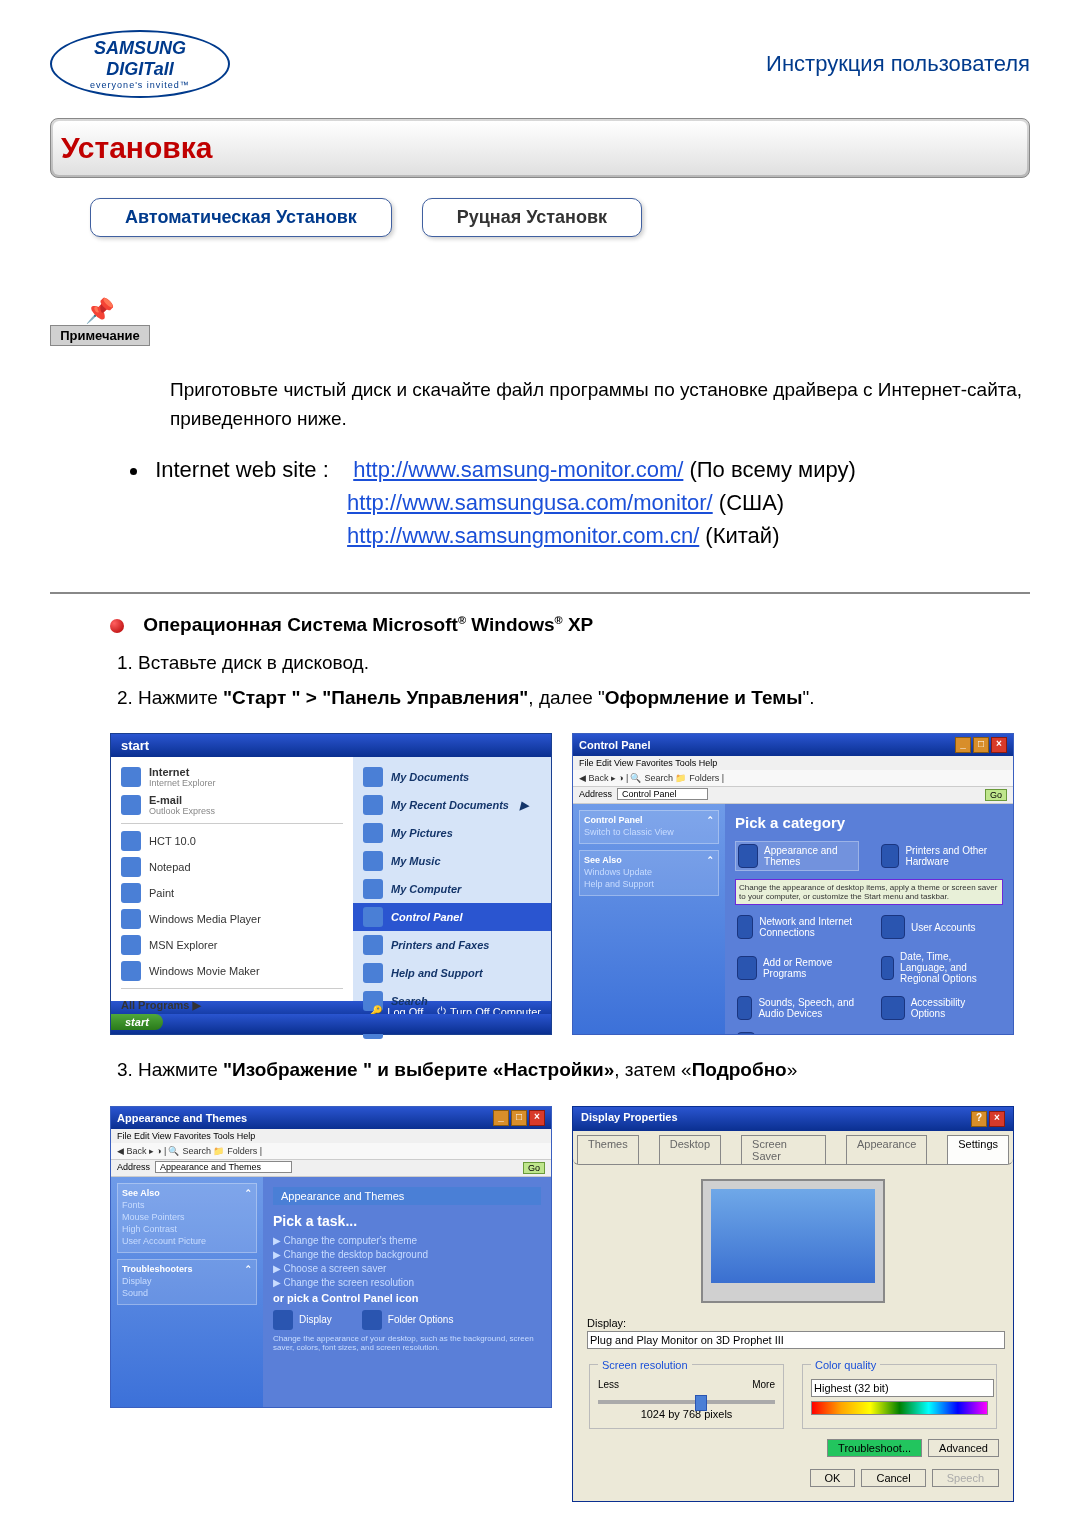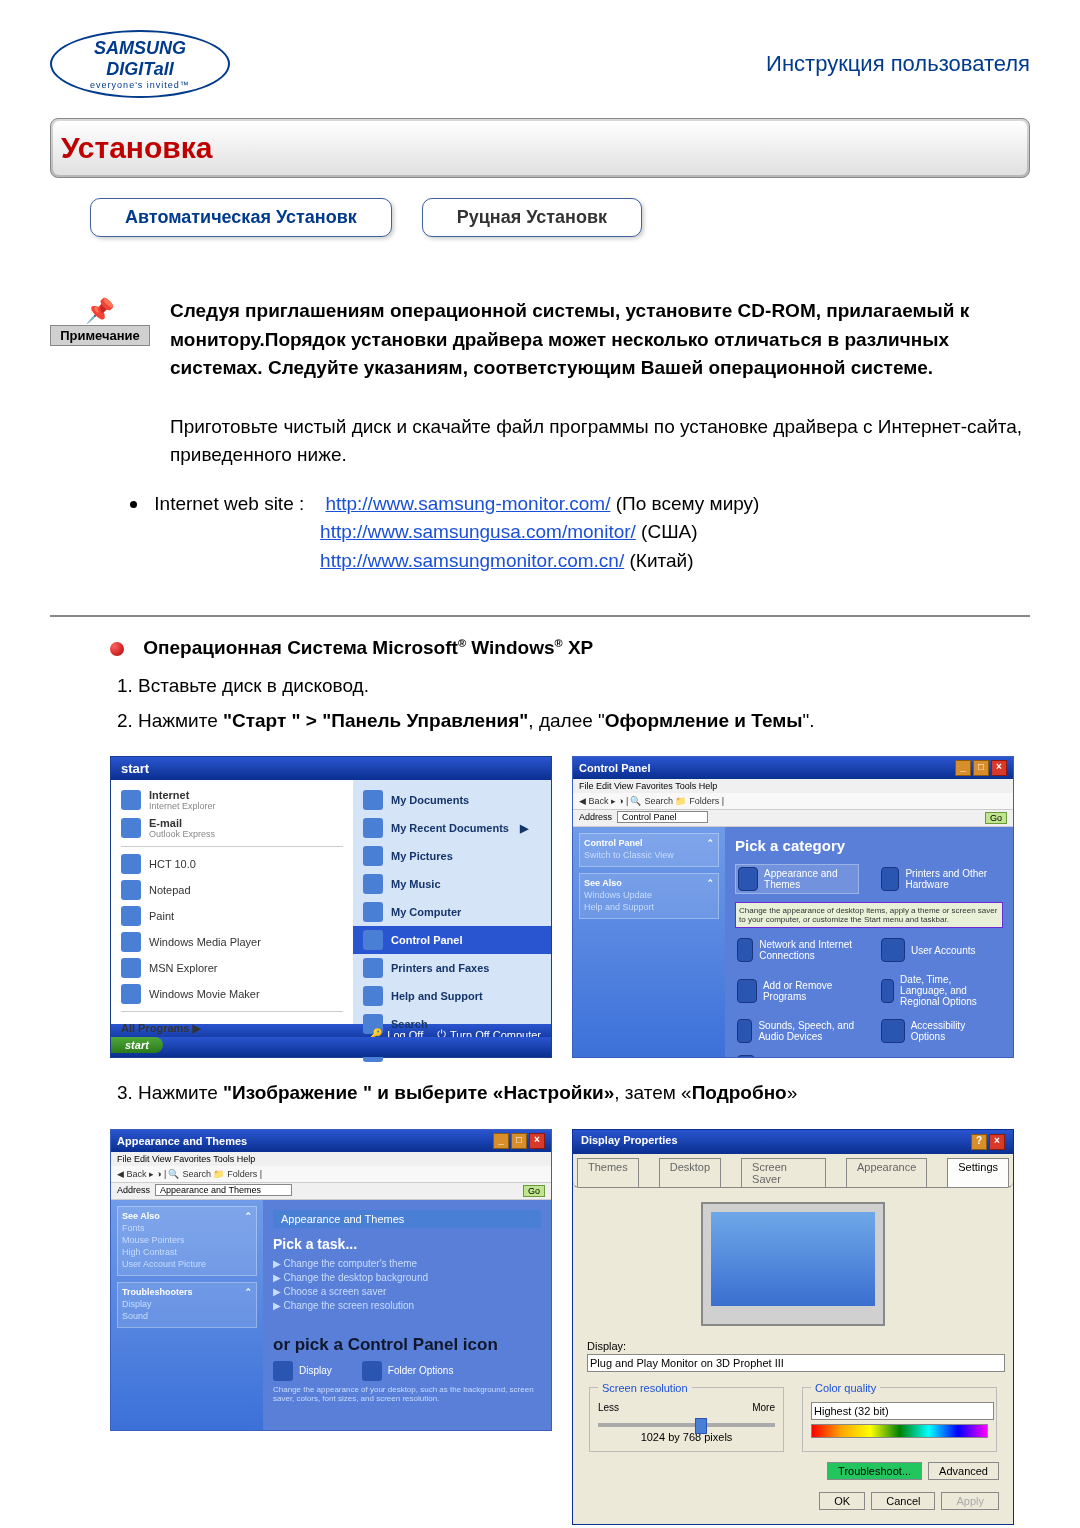--- a/index.html
+++ b/index.html
@@ -109,21 +109,21 @@
     line-height: 1.5;
   }
   .para {
     font-size: 19px;
     line-height: 1.5;
     margin-left: 120px;
     margin-bottom: 20px;
   }
   .links-block {
     margin-left: 80px;
-    font-size: 19px;
+    font-size: 22px;
     line-height: 1.5;
     margin-bottom: 40px;
   }
   .links-block a { color: #1a4fd8; text-decoration: underline; }
   .bullet {
     display: inline-block;
     width: 7px; height: 7px;
     background: #000;
     border-radius: 50%;
     vertical-align: middle;
@@ -282,21 +282,21 @@
   .start-left .it .ic { width:20px;height:20px;background:#4a7fd6;border-radius:3px;}
   .start-left .it .sub{font-size:9px;color:#888;display:block;}
   .start-left .sep{border-top:1px solid #ccc;margin:4px 10px;}
   .start-left .allprog{padding:6px 10px;font-weight:bold;}
   .start-right {
     width:45%;
     background:#d6e4f8;
     color:#14356a;
     padding:6px 0;
   }
-  .start-right .it { padding:4px 10px; display:flex; align-items:center; gap:8px; font-weight:bold;}
+  .start-right .it { padding:4px 10px; display:flex; align-items:center; gap:8px; font-weight:bold;font-style:italic;}
   .start-right .it.hl { background:#2a55d0; color:#fff;}
   .start-right .it .ic{width:20px;height:20px;background:#4a7fd6;border-radius:3px;}
   .start-bottom {
     background: linear-gradient(to bottom, #2a55d0, #0a2f90);
     padding:4px 10px;
     color:#fff;
     display:flex;
     justify-content:flex-end;
     gap:14px;
     font-size:11px;
@@ -313,21 +313,21 @@
     color:#fff;
     font-style:italic;
     font-weight:bold;
     padding:2px 14px;
     display:inline-block;
     border-radius:0 10px 10px 0;
   }
   
   .at-main .task-hd{color:#fff;font-size:14px;font-weight:bold;margin-bottom:6px;}
   .at-main .task{color:#c8dcff;font-size:10px;margin:3px 0;}
-  .at-main .orpick{color:#0f172a;font-size:17px;font-weight:bold;margin-top:24px;}
+  .at-main .orpick{color:#ffffff;font-size:11px;font-weight:bold;margin-top:4px;}
   .at-main .cpicons{display:flex;gap:30px;margin-top:6px;}
   .at-main .cpicons .ci{display:flex;align-items:center;gap:6px;color:#fff;font-size:10px;}
   .at-main .cpicons .ci .ic{width:20px;height:20px;background:#2a55b0;border-radius:3px;}
   .at-main .note{font-size:8px;color:#c8dcff;margin-top:4px;}
   
   .dialog {
     width:440px;
     background:#ece9d8;
     border:1px solid #0a2f90;
     font-size:11px;
@@ -410,23 +410,20 @@
   <div class="tabs-row">
     <div class="tab">Автоматическая Установк</div>
     <div class="tab inactive">Руцная Установк</div>
   </div>
 
   <div class="note-block">
     <div class="note-label-box">
       <div class="note-icon">📌</div>
       <div class="note-label">Примечание</div>
     </div>
-    <div class="note-body">
-      <b>Следуя приглашениям операционной системы, установите CD-ROM, прилагаемый к монитору.Порядок установки драйвера может несколько отличаться в различных системах. Следуйте указаниям, соответстующим Вашей операционной системе.</b>
-    </div>
   </div>
 
   <div class="para">Приготовьте чистый диск и скачайте файл программы по установке драйвера с Интернет-сайта, приведенного ниже.</div>
 
   <div class="links-block">
     <span class="bullet"></span>
     <span>Internet web site :</span>
     &nbsp;&nbsp;
     <a href="#">http://www.samsung-monitor.com/</a><span> (По всему миру)</span><br>
     <span style="visibility:hidden"><span class="bullet"></span>Internet web site : &nbsp;&nbsp;</span>
@@ -716,19 +713,19 @@
             <div class="cq-bar"></div>
           </fieldset>
         </div>
         <div class="adv-row">
           <div class="b" style="background:#22c55e;border:1px solid #888;padding:2px 10px;">Troubleshoot...</div>
           <div class="b" style="background:#ece9d8;border:1px solid #888;padding:2px 10px;">Advanced</div>
         </div>
         <div class="dlg-btns">
           <div class="b">OK</div>
           <div class="b">Cancel</div>
-          <div class="b dis">Apply</div>
+          <div class="b dis">Speech</div>
         </div>
       </div>
     </div>
   </div>
 
 </div>
 
 </body></html>

